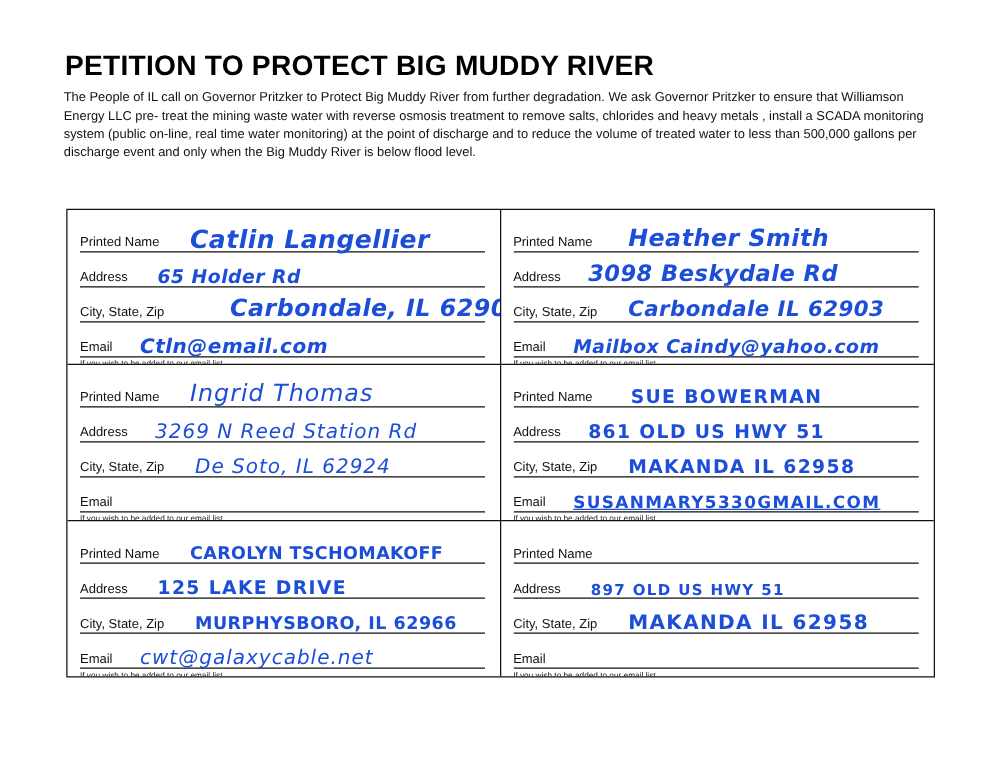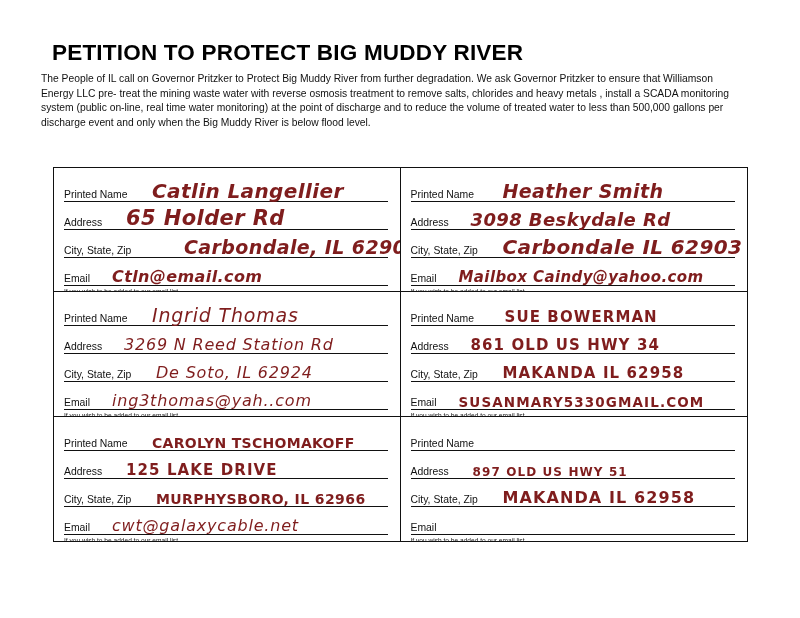--- a/index.html
+++ b/index.html
@@ -27,21 +27,21 @@
     left: 52px;
     top: 40px;
     font-size: 22.5px;
     font-weight: bold;
     letter-spacing: 0.2px;
     color: #000000;
     white-space: nowrap;
   }
   .body-text {
     position: absolute;
-    left: 41px;
+    left: 51px;
     top: 72px;
     width: 697px;
     font-size: 10.3px;
     line-height: 14.6px;
     color: #111111;
     text-align: left;
   }
   .form-table {
     position: absolute;
     left: 53px;
@@ -85,21 +85,21 @@
     position: absolute;
     left: 0;
     right: 2px;
     bottom: 3px;
     border-bottom: 1px solid #111111;
   }
   .field .hand {
     position: absolute;
     bottom: 4px;
     font-family: "DejaVu Sans", sans-serif;
-    color: #7f1d1d;
+    color: #1d4ed8;
     white-space: nowrap;
     line-height: 1;
   }
   .note {
     position: absolute;
     left: 10px;
     font-size: 6.6px;
     color: #222222;
     white-space: nowrap;
   }
@@ -136,21 +136,21 @@
 
       <div class="cell">
         <div class="field">
           <span class="label">Printed Name</span>
           <span class="rule"></span>
           <span class="hand h-script" style="left:88px; font-size:20px;">Catlin Langellier</span>
         </div>
         <div class="field">
           <span class="label">Address</span>
           <span class="rule"></span>
-          <span class="hand h-script" style="left:62px; font-size:21px;">65 Holder Rd</span>
+          <span class="hand h-script" style="left:62px; font-size:15px;">65 Holder Rd</span>
         </div>
         <div class="field">
           <span class="label">City, State, Zip</span>
           <span class="rule"></span>
           <span class="hand h-script" style="left:92px; font-size:19px;margin-left:28px;">Carbondale, IL   62903</span>
         </div>
         <div class="field">
           <span class="label">Email</span>
           <span class="rule"></span>
           <span class="hand h-script" style="left:48px; font-size:16px;">Ctln@email.com</span>
@@ -165,21 +165,21 @@
           <span class="hand h-script" style="left:92px; font-size:19px;">Heather Smith</span>
         </div>
         <div class="field">
           <span class="label">Address</span>
           <span class="rule"></span>
           <span class="hand h-script" style="left:60px; font-size:18px;">3098 Beskydale Rd</span>
         </div>
         <div class="field">
           <span class="label">City, State, Zip</span>
           <span class="rule"></span>
-          <span class="hand h-script" style="left:92px; font-size:20px;text-align:right;">Carbondale IL 62903</span>
+          <span class="hand h-script" style="left:92px; font-size:17px;text-align:right;">Carbondale IL 62903</span>
         </div>
         <div class="field">
           <span class="label">Email</span>
           <span class="rule"></span>
           <span class="hand h-script" style="left:48px; font-size:15px;">Mailbox Caindy@yahoo.com</span>
         </div>
         <div class="note" style="top:120px;">If you wish to be added to our email list</div>
       </div>
 
       <div class="cell">
@@ -194,45 +194,44 @@
           <span class="hand h-loose" style="left:60px; font-size:16px;">3269 N Reed Station Rd</span>
         </div>
         <div class="field">
           <span class="label">City, State, Zip</span>
           <span class="rule"></span>
           <span class="hand h-loose" style="left:92px; font-size:16px;">De Soto, IL 62924</span>
         </div>
         <div class="field">
           <span class="label">Email</span>
           <span class="rule"></span>
-          <span class="hand h-loose" style="left:48px; font-size:16px;">ing3thomas@yah..com</span>
         </div>
         <div class="note" style="top:120px;">If you wish to be added to our email list</div>
       </div>
 
       <div class="cell col-last">
         <div class="field">
           <span class="label">Printed Name</span>
           <span class="rule"></span>
           <span class="hand h-print" style="left:94px; font-size:15px;">SUE BOWERMAN</span>
         </div>
         <div class="field">
           <span class="label">Address</span>
           <span class="rule"></span>
-          <span class="hand h-print" style="left:60px; font-size:15px;">861 OLD US HWY 34</span>
+          <span class="hand h-print" style="left:60px; font-size:15px;">861 OLD US HWY 51</span>
         </div>
         <div class="field">
           <span class="label">City, State, Zip</span>
           <span class="rule"></span>
           <span class="hand h-print" style="left:92px; font-size:15px;">MAKANDA  IL   62958</span>
         </div>
         <div class="field">
           <span class="label">Email</span>
           <span class="rule"></span>
-          <span class="hand h-print" style="left:48px; font-size:13.5px;">SUSANMARY5330GMAIL.COM</span>
+          <span class="hand h-print" style="left:48px; font-size:13.5px;text-decoration:underline;">SUSANMARY5330GMAIL.COM</span>
         </div>
         <div class="note" style="top:120px;">If you wish to be added to our email list</div>
       </div>
 
       <div class="cell row-last">
         <div class="field">
           <span class="label">Printed Name</span>
           <span class="rule"></span>
           <span class="hand h-print" style="left:88px; font-size:14px; letter-spacing:0.3px;">CAROLYN TSCHOMAKOFF</span>
         </div>

